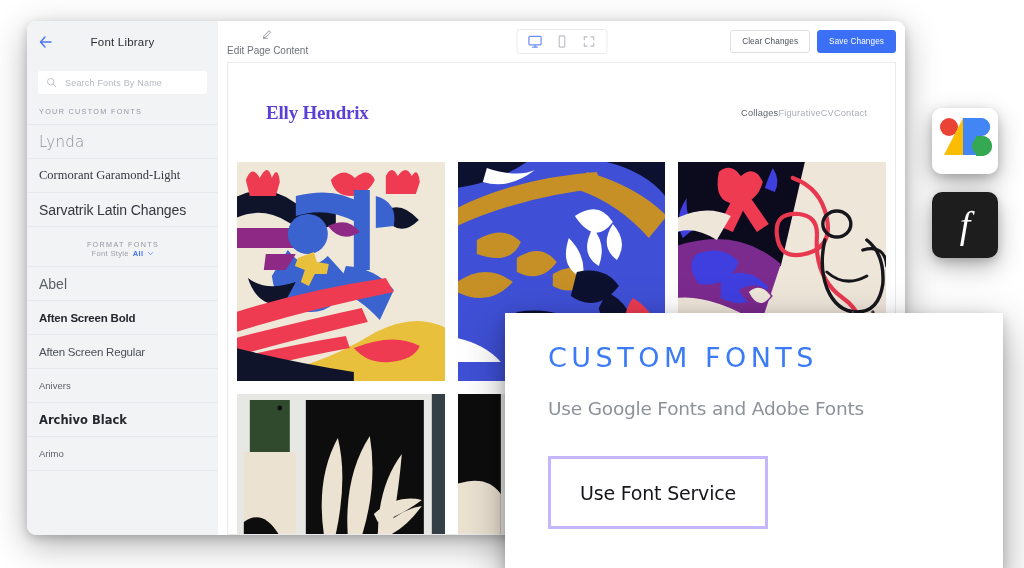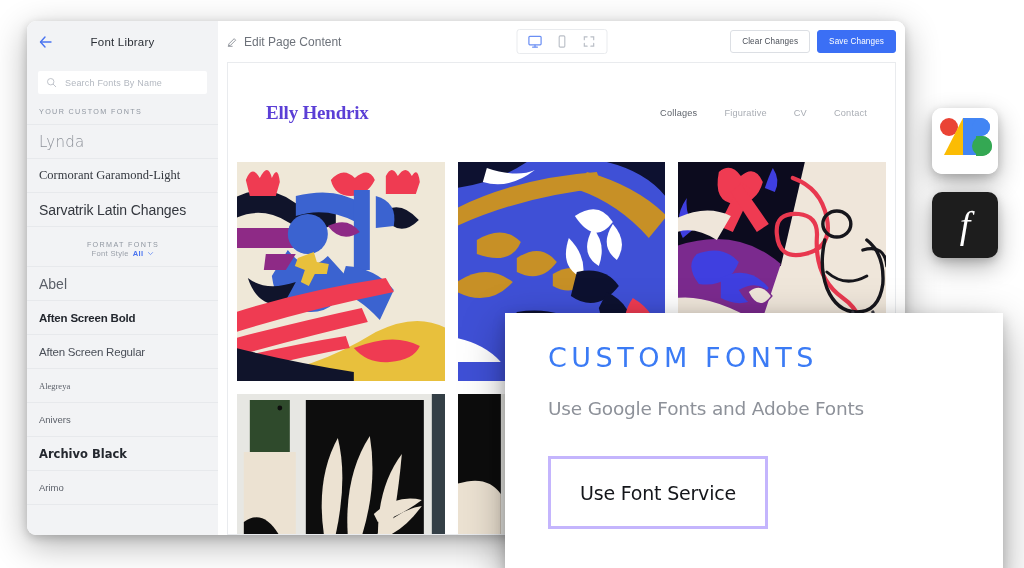--- a/index.html
+++ b/index.html
@@ -76,21 +76,21 @@
   .f-anivers{font-size:9.5px;color:#5a5f68;}
   .f-archivo{font-size:11.5px;font-weight:bold;color:#23272e;font-family:"DejaVu Sans",sans-serif;}
   .f-arimo{font-size:9.5px;color:#5a5f68;}
 
   
   .main{flex:1;height:100%;background:#ffffff;display:flex;flex-direction:column;min-width:0;}
   .toolbar{
     height:41px;flex:0 0 41px;display:flex;align-items:center;padding:0 9px 0 9px;
     position:relative;
   }
-  .edit-chip{display:flex;align-items:center;gap:6px;font-size:12px;color:#6d727a;}
+  .edit-chip{display:flex;align-items:center;gap:6px;font-size:10px;color:#6d727a;flex-direction:column;}
   .pencil{width:11px;height:11px;}
   .device-group{
     position:absolute;left:50%;transform:translateX(-50%);
     display:flex;align-items:center;gap:12px;
     border:1px solid #e9ebee;border-radius:3px;padding:4px 10px;
   }
   .dev-btn{width:15px;height:15px;display:flex;align-items:center;justify-content:center;cursor:pointer;}
   .tb-right{margin-left:auto;display:flex;align-items:center;gap:7px;}
   .btn{
     font-size:8.2px;border-radius:3px;padding:6px 11px;cursor:pointer;white-space:nowrap;
@@ -103,21 +103,21 @@
     flex:1;margin:0 9px 0 9px;border:1px solid #e9ebee;border-top:1px solid #e9ebee;
     background:#fff;overflow:hidden;position:relative;
   }
   .site-head{
     height:99px;display:flex;align-items:center;padding:0 28px 0 38px;
   }
   .site-logo{
     font-family:"Liberation Serif","DejaVu Serif",serif;font-weight:bold;
     font-size:19px;color:#5b3fd6;letter-spacing:-.2px;
   }
-  .site-nav{margin-left:auto;display:flex;align-items:center;gap:27px;justify-content:space-between;}
+  .site-nav{margin-left:auto;display:flex;align-items:center;justify-content:space-between;}
   .nav-link{font-size:9.2px;color:#a9adb4;cursor:pointer;letter-spacing:.2px;}
   .nav-link.active{color:#5f646c;}
 
   .grid{padding:0 0 0 0;display:grid;grid-template-columns:repeat(3,1fr);gap:13px;
         margin:0 9px;}
   .tile{height:219px;overflow:hidden;position:relative;background:#efe9dd;}
   .tile2{height:150px;overflow:hidden;position:relative;background:#e9e9e6;}
   .tile svg,.tile2 svg{display:block;width:100%;height:100%;}
 
   
@@ -210,23 +210,20 @@
 
       <div class="format-list">
         <div class="font-row">
             <span class="f-abel">Abel</span>
           </div>
         <div class="font-row">
             <span class="f-aftenb">Aften Screen Bold</span>
           </div>
         <div class="font-row">
             <span class="f-aftenr">Aften Screen Regular</span>
-          </div>
-        <div class="font-row">
-            <span class="f-alegreya">Alegreya</span>
           </div>
         <div class="font-row">
             <span class="f-anivers">Anivers</span>
           </div>
         <div class="font-row">
             <span class="f-archivo">Archivo Black</span>
           </div>
         <div class="font-row">
             <span class="f-arimo">Arimo</span>
           </div>

